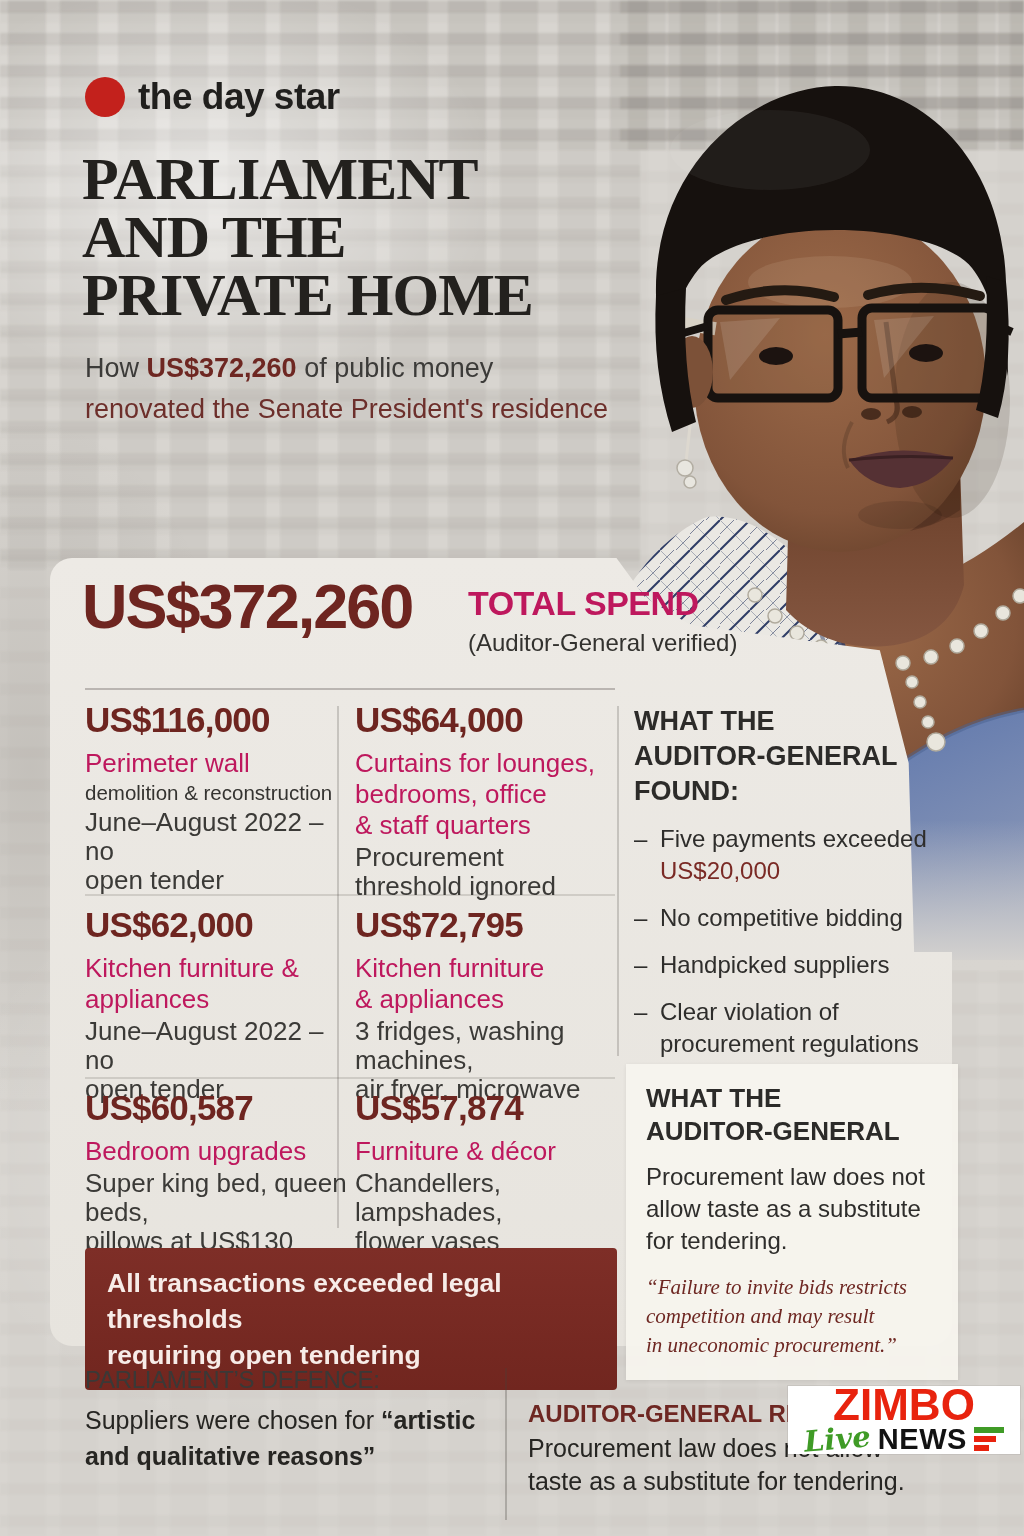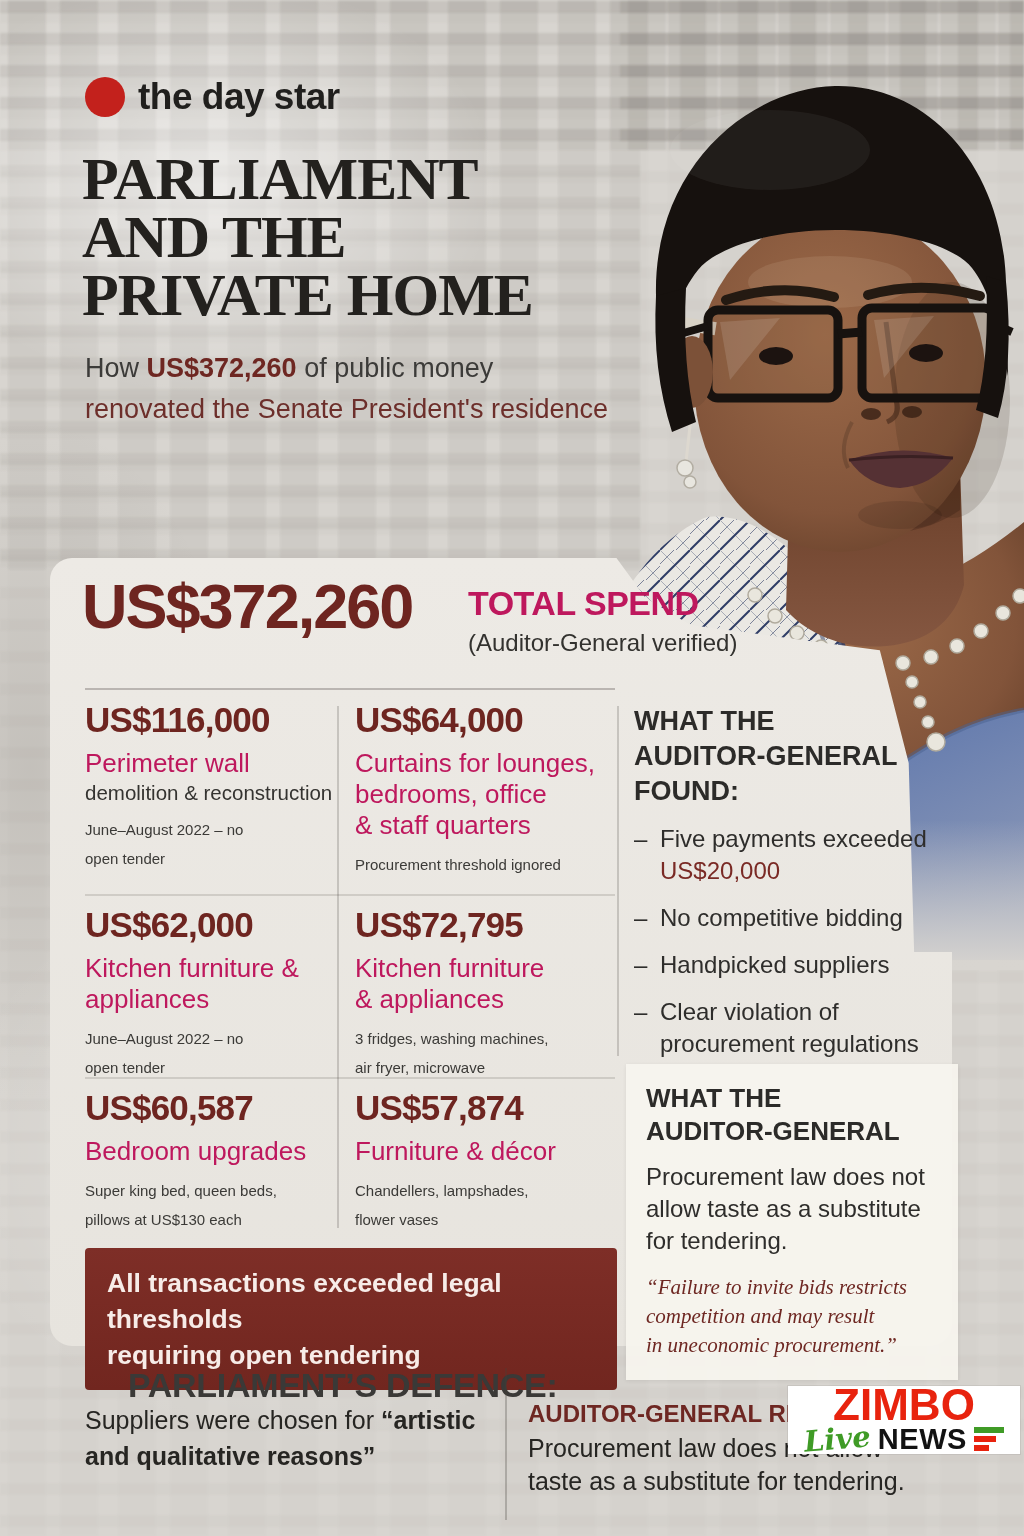--- a/index.html
+++ b/index.html
@@ -57,21 +57,21 @@
   .vdiv1{left:337px;top:706px;width:2px;height:522px;background:rgba(70,64,58,.22);}
   .vdiv2{left:617px;top:706px;width:2px;height:350px;background:rgba(70,64,58,.22);}
   .hdivA{left:85px;top:894px;width:530px;height:1.5px;background:rgba(70,64,58,.16);}
   .hdivB{left:85px;top:1077px;width:530px;height:1.5px;background:rgba(70,64,58,.16);}
   .vdiv3{left:505px;top:1368px;width:2px;height:152px;background:rgba(70,64,58,.28);}
   
   .item{width:262px;}
   .item .amt{font-size:35px;font-weight:800;letter-spacing:-.8px;color:#6e2520;margin-bottom:8px;}
   .item .ttl{font-size:26px;line-height:31px;color:#be185d;white-space:pre-line;}
   .item .sub{font-size:20.5px;line-height:27px;color:#343330;white-space:pre-line;}
-  .item .nte{font-size:15px;line-height:29px;color:#3b3a37;white-space:pre-line;margin-top:9px;}
+  .item .nte{font-size:26px;line-height:29px;color:#3b3a37;white-space:pre-line;margin-top:2px;}
   .i1{left:85px;top:700px;}  .i2{left:355px;top:700px;}
   .i3{left:85px;top:905px;}  .i4{left:355px;top:905px;}
   .i5{left:85px;top:1088px;} .i6{left:355px;top:1088px;}
   
   .found{left:634px;top:704px;width:312px;}
   .found-h{font-size:27px;line-height:35px;font-weight:700;color:#2c2b29;white-space:pre-line;margin-bottom:14px;}
   .bullet{display:flex;gap:10px;margin-bottom:15px;font-size:24px;line-height:32px;color:#2e2d2b;}
   .bullet .mk{width:16px;flex:none;}
   .bullet .tx{white-space:pre-line;}
   .bullet .hl{display:block;color:#7a2a25;}
@@ -87,21 +87,21 @@
     left:626px;top:1064px;width:332px;box-sizing:border-box;z-index:3;
     background:rgba(246,244,238,.94);padding:18px 16px 20px 20px;
     box-shadow:0 1px 4px rgba(0,0,0,.07);
   }
   .rej-h{font-size:26px;line-height:33px;font-weight:700;color:#2c2b29;white-space:pre-line;}
   .rej-accent{display:block;color:#7a2a25;}
   .rej-body{margin-top:13px;font-size:24px;line-height:32px;color:#2e2d2b;white-space:pre-line;}
   .rej-quote{margin-top:16px;font-family:"Liberation Serif",serif;font-style:italic;
     font-size:21px;line-height:29px;color:#6e2722;white-space:pre-line;}
   
-  .defence-h{left:85px;top:1366px;font-size:34px;font-weight:700;letter-spacing:-.3px;color:#3a3937;padding-left:43px;}
+  .defence-h{left:85px;top:1366px;font-size:24px;font-weight:400;letter-spacing:-.3px;color:#3a3937;}
   .defence-b{left:85px;top:1402px;width:420px;font-size:25px;line-height:36px;color:#262522;}
   .defence-b b{white-space:pre-line;}
   .resp-h{left:528px;top:1400px;width:460px;font-size:24px;font-weight:700;color:#6e2722;}
   .resp-b{left:528px;top:1432px;width:470px;font-size:25px;line-height:33px;color:#262522;white-space:pre-line;}
   
   .zimbo{
     left:788px;top:1386px;width:232px;height:68px;z-index:6;background:#fff;
     box-shadow:0 0 0 1px rgba(0,0,0,.06);display:flex;flex-direction:column;align-items:center;justify-content:center;
   }
   .z-top{font-size:44px;font-weight:800;letter-spacing:0;color:#e8230e;line-height:42px;}

